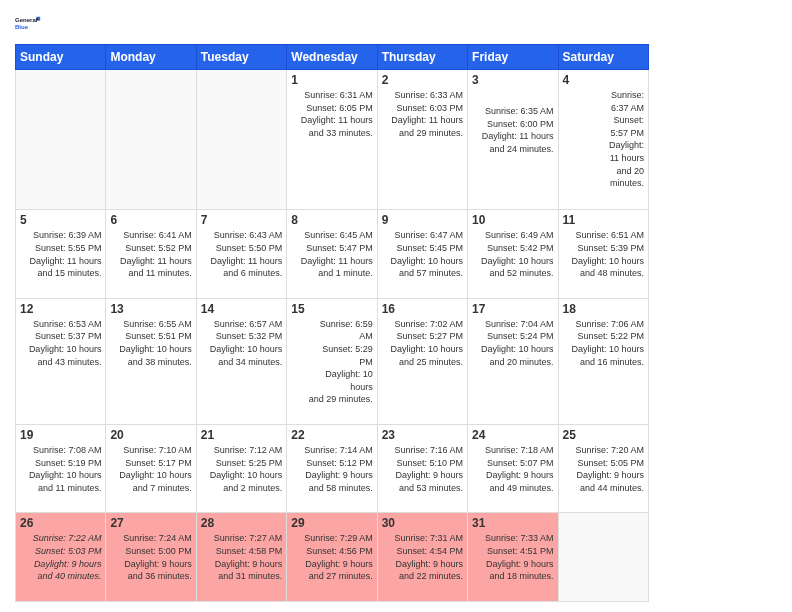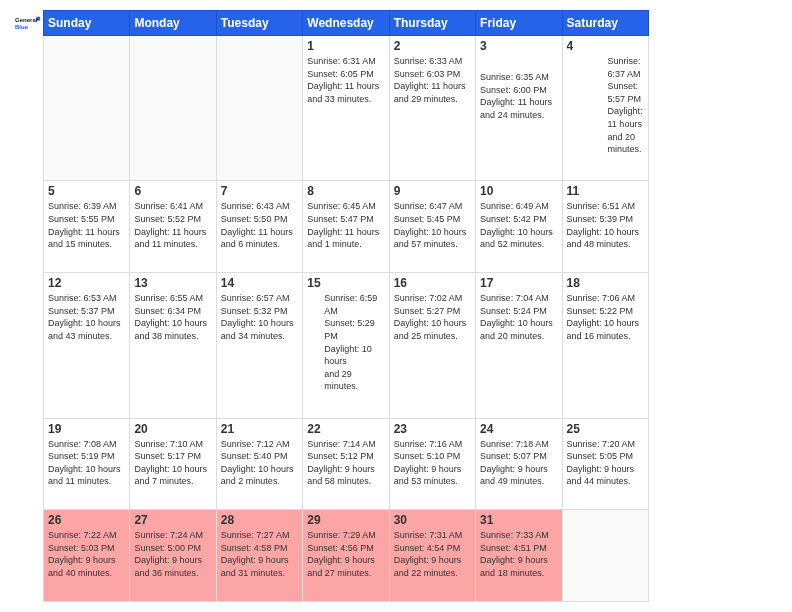--- a/index.html
+++ b/index.html
@@ -8,21 +8,21 @@
       background: #fff;
       width: 792px;
       height: 612px;
       overflow: hidden;
     }
     .page {
       width: 664px;
       height: 612px;
       padding: 10px 15px;
       display: flex;
-      flex-direction: row;
+      flex-direction: column;
     }
     .header {
       display: flex;
       justify-content: space-between;
       align-items: flex-start;
       margin-bottom: 6px;
     }
     .logo {
       display: flex;
       align-items: center;
@@ -75,20 +75,21 @@
     .day-num {
       font-size: 12px;
       font-weight: bold;
       display: block;
       margin-bottom: 2px;
     }
     .day-info {
       font-size: 9px;
       line-height: 1.4;
       color: #333;
+      text-align: right;
     }
     tr:last-child td {
       background: #fca5a5;
     }
   </style>
 </head>
 <body>
 
 <div class="page">
   <div class="header">
@@ -208,21 +209,21 @@
           <td>
             <span class="day-num">12</span>
             <div class="day-info" style="white-space: pre-line;">Sunrise: 6:53 AM
 Sunset: 5:37 PM
 Daylight: 10 hours
 and 43 minutes.</div>
           </td>
           <td>
             <span class="day-num">13</span>
             <div class="day-info" style="white-space: pre-line;">Sunrise: 6:55 AM
-Sunset: 6:34 PM
+Sunset: 5:51 PM
 Daylight: 10 hours
 and 38 minutes.</div>
           </td>
           <td>
             <span class="day-num">14</span>
             <div class="day-info" style="white-space: pre-line;">Sunrise: 6:57 AM
 Sunset: 5:32 PM
 Daylight: 10 hours
 and 34 minutes.</div>
           </td>
@@ -266,21 +267,21 @@
           <td>
             <span class="day-num">20</span>
             <div class="day-info" style="white-space: pre-line;">Sunrise: 7:10 AM
 Sunset: 5:17 PM
 Daylight: 10 hours
 and 7 minutes.</div>
           </td>
           <td>
             <span class="day-num">21</span>
             <div class="day-info" style="white-space: pre-line;">Sunrise: 7:12 AM
-Sunset: 5:40 PM
+Sunset: 5:25 PM
 Daylight: 10 hours
 and 2 minutes.</div>
           </td>
           <td>
             <span class="day-num">22</span>
             <div class="day-info" style="white-space: pre-line;">Sunrise: 7:14 AM
 Sunset: 5:12 PM
 Daylight: 9 hours
 and 58 minutes.</div>
           </td>
@@ -302,21 +303,21 @@
             <span class="day-num">25</span>
             <div class="day-info" style="white-space: pre-line;">Sunrise: 7:20 AM
 Sunset: 5:05 PM
 Daylight: 9 hours
 and 44 minutes.</div>
           </td>
         </tr>
         <tr>
           <td>
             <span class="day-num">26</span>
-            <div class="day-info" style="white-space: pre-line;">Sunrise: 7:22 AM
+            <div class="day-info" style="white-space: pre-line; font-style: italic;">Sunrise: 7:22 AM
 Sunset: 5:03 PM
 Daylight: 9 hours
 and 40 minutes.</div>
           </td>
           <td>
             <span class="day-num">27</span>
             <div class="day-info" style="white-space: pre-line;">Sunrise: 7:24 AM
 Sunset: 5:00 PM
 Daylight: 9 hours
 and 36 minutes.</div>

